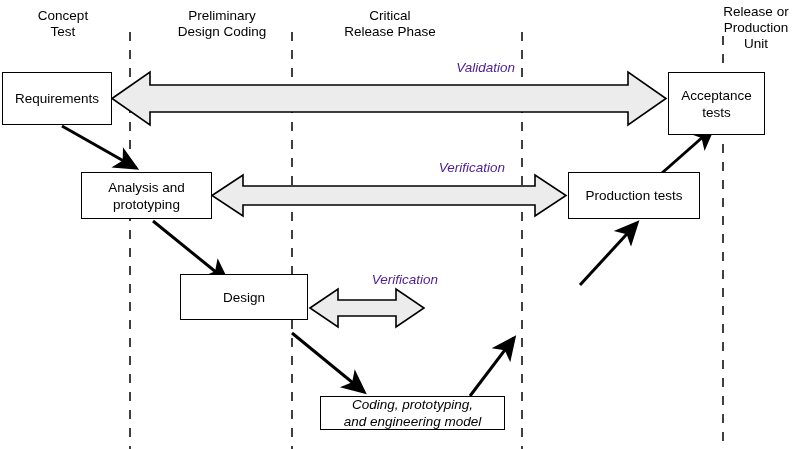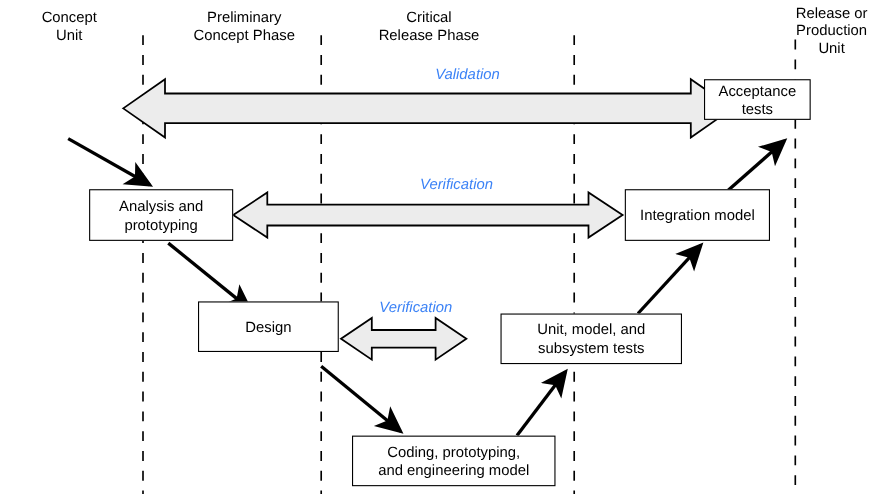--- a/index.html
+++ b/index.html
@@ -41,24 +41,24 @@
     justify-content: center;
     text-align: center;
     font-size: 13.5px;
     line-height: 17px;
     color: #000000;
     white-space: pre-line;
     font-family: "Liberation Sans", sans-serif;
   }
   .arrow-label {
     position: absolute;
-    text-align: center;
+    text-align: right;
     font-size: 13.5px;
     font-style: italic;
-    color: #3b82f6;
+    color: #4c1d95;
     font-family: "Liberation Sans", sans-serif;
     white-space: nowrap;
   }
 </style>
 </head>
 <body>
 
 <div id="canvas">
 
   <svg id="diagram-svg" viewBox="0 0 800 449">
@@ -92,37 +92,36 @@
       <line x1="153" y1="221" x2="227" y2="281" stroke="#000000" stroke-width="3" marker-end="url(#solid-head)"></line>
       <line x1="292" y1="333" x2="364" y2="392" stroke="#000000" stroke-width="3" marker-end="url(#solid-head)"></line>
 
       <line x1="470" y1="396" x2="514" y2="338" stroke="#000000" stroke-width="3" marker-end="url(#solid-head)"></line>
       <line x1="580" y1="285" x2="637" y2="223" stroke="#000000" stroke-width="3" marker-end="url(#solid-head)"></line>
       <line x1="662" y1="173" x2="713" y2="128" stroke="#000000" stroke-width="3" marker-end="url(#solid-head)"></line>
     </g>
   </svg>
 
   <div class="phase-label" style="left:8px;  top:8px;  width:110px;">Concept
-Unit</div>
+Test</div>
   <div class="phase-label" style="left:152px; top:8px; width:140px;">Preliminary
-Concept Phase</div>
+Design Coding</div>
   <div class="phase-label" style="left:320px; top:8px; width:140px;">Critical
 Release Phase</div>
   <div class="phase-label" style="left:712px; top:4px; width:88px;">Release or
 Production
 Unit</div>
 
+  <div class="node-box" style="left:2px;   top:72px;  width:110px; height:53px;">Requirements</div>
   <div class="node-box" style="left:81px;  top:172px; width:131px; height:47px;">Analysis and
 prototyping</div>
   <div class="node-box" style="left:180px; top:274px; width:128px; height:46px;text-align:center;">Design</div>
-  <div class="node-box" style="left:320px; top:396px; width:185px; height:46px;">Coding, prototyping,
+  <div class="node-box" style="left:320px; top:396px; width:185px; height:34px;font-style:italic;">Coding, prototyping,
 and engineering model</div>
-  <div class="node-box" style="left:455px; top:285px; width:165px; height:46px;">Unit, model, and
-subsystem tests</div>
-  <div class="node-box" style="left:568px; top:172px; width:132px; height:47px;">Integration model</div>
-  <div class="node-box" style="left:640px; top:72px;  width:97px;  height:37px;">Acceptance
+  <div class="node-box" style="left:568px; top:172px; width:132px; height:47px;">Production tests</div>
+  <div class="node-box" style="left:668px; top:72px;  width:97px;  height:63px;">Acceptance
 tests</div>
 
   <div class="arrow-label" style="left:335px; top:60px;  width:180px;">Validation</div>
   <div class="arrow-label" style="left:325px; top:160px; width:180px;">Verification</div>
   <div class="arrow-label" style="left:318px; top:272px; width:120px;">Verification</div>
 
 </div>
 
 </body></html>

